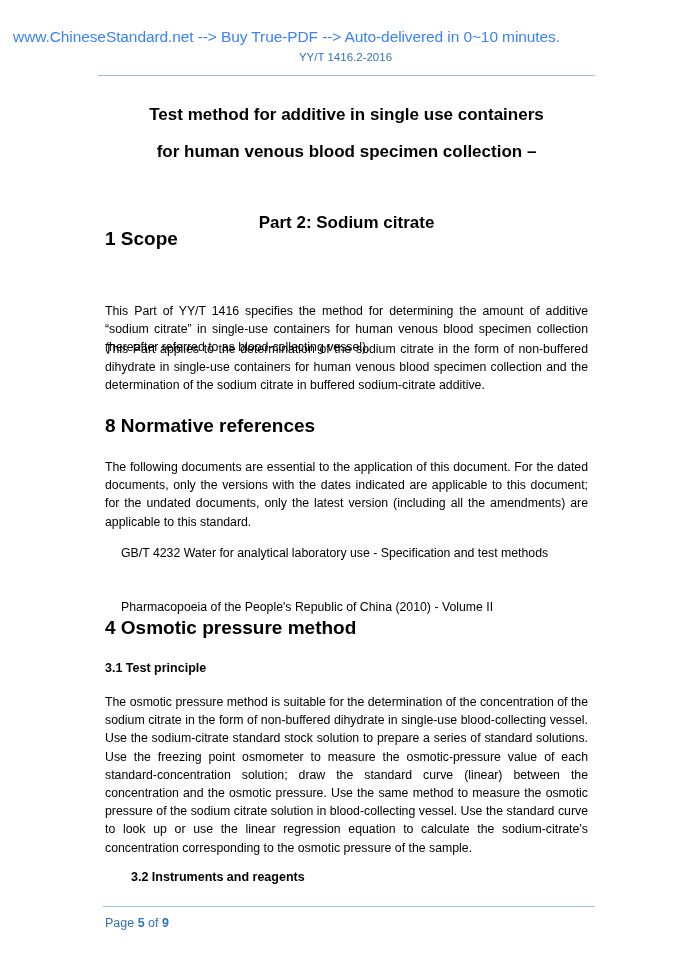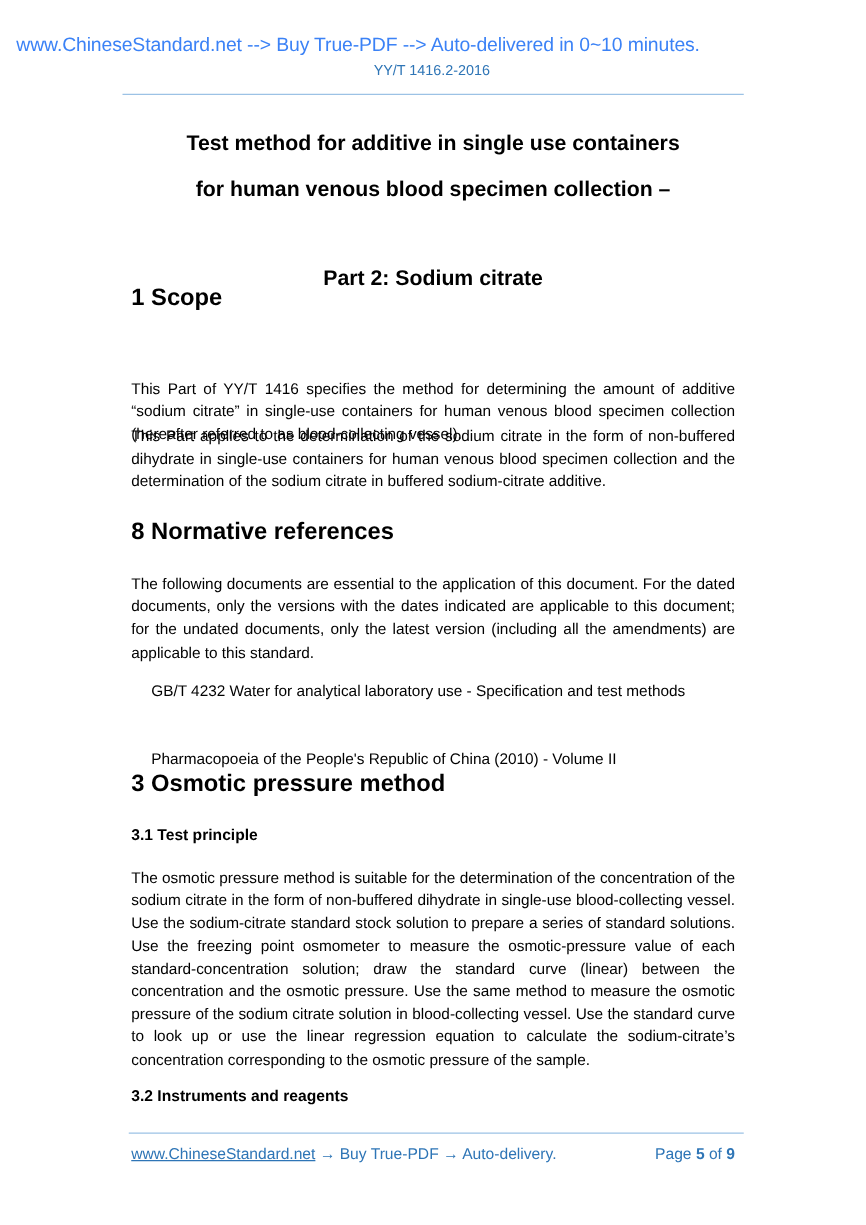--- a/index.html
+++ b/index.html
@@ -63,24 +63,21 @@
 
 <div class="h1" style="top:228px;">1 Scope</div>
 <div class="para" style="top:270px;margin-top:32px;">This Part of YY/T 1416 specifies the method for determining the amount of additive “sodium citrate” in single-use containers for human venous blood specimen collection (hereafter referred to as blood-collecting vessel).</div>
 <div class="para" style="top:340px;">This Part applies to the determination of the sodium citrate in the form of non-buffered dihydrate in single-use containers for human venous blood specimen collection and the determination of the sodium citrate in buffered sodium-citrate additive.</div>
 
 <div class="h1" style="top:415px;">8 Normative references</div>
 <div class="para" style="top:458px;">The following documents are essential to the application of this document. For the dated documents, only the versions with the dates indicated are applicable to this document; for the undated documents, only the latest version (including all the amendments) are applicable to this standard.</div>
 <div class="ref" style="top:546px;">GB/T 4232 Water for analytical laboratory use - Specification and test methods</div>
 <div class="ref" style="top:600px;">Pharmacopoeia of the People's Republic of China (2010) - Volume II</div>
 
-<div class="h1" style="top:617px;">3 Osmotic pressure method</div>
+<div class="h1" style="top:617px;">4 Osmotic pressure method</div>
 <div class="h2" style="top:661px;">3.1 Test principle</div>
 <div class="para" style="top:693px;">The osmotic pressure method is suitable for the determination of the concentration of the sodium citrate in the form of non-buffered dihydrate in single-use blood-collecting vessel. Use the sodium-citrate standard stock solution to prepare a series of standard solutions. Use the freezing point osmometer to measure the osmotic-pressure value of each standard-concentration solution; draw the standard curve (linear) between the concentration and the osmotic pressure. Use the same method to measure the osmotic pressure of the sodium citrate solution in blood-collecting vessel. Use the standard curve to look up or use the linear regression equation to calculate the sodium-citrate’s concentration corresponding to the osmotic pressure of the sample.</div>
-<div class="h2" style="top:870px;">3.2 Instruments and reagents</div>
+<div class="h2" style="top:870px;margin-left:26px;">3.2 Instruments and reagents</div>
 
 <div class="footer-rule"></div>
 <div class="footer">
-  <span>
-    <a>www.ChineseStandard.net</a><span> → Buy True-PDF → Auto-delivery.</span>
-  </span>
   <span><span>Page </span><span class="bold">5</span><span> of </span><span class="bold">9</span></span>
 </div>
 
 </body></html>

